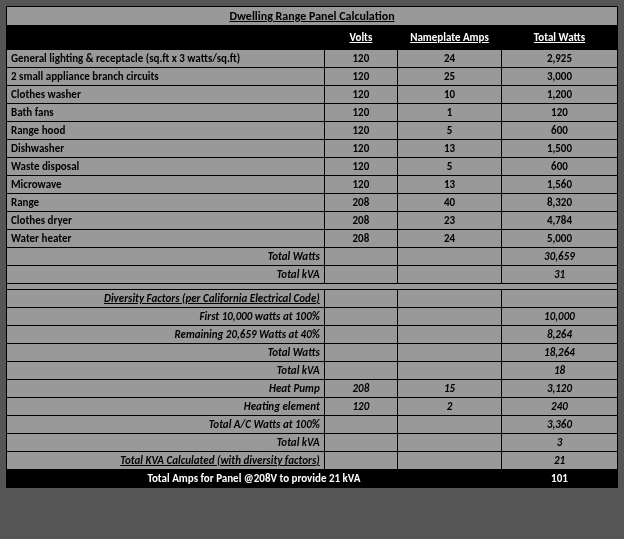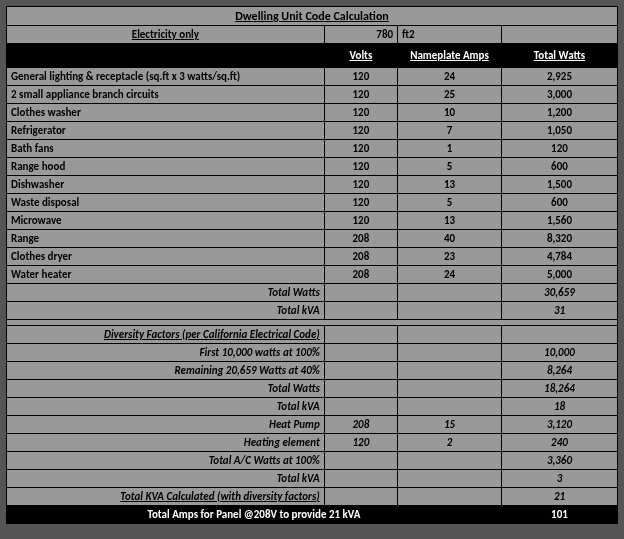--- a/index.html
+++ b/index.html
@@ -68,29 +68,23 @@
 <table>
   <colgroup>
       <col class="c1">
       <col class="c2">
       <col class="c3">
       <col class="c4">
     </colgroup>
 
   <tbody>
       <tr>
-        <td class="title" colspan="4">Dwelling Unit Code Calculation</td>
-      </tr>
-
-  <tr>
-    <td class="subtitle-left">Electricity only</td>
-    <td class="subtitle-right">780</td>
-    <td class="unit-cell">ft2</td>
-    <td></td>
-  </tr>
+        <td class="title" colspan="4">Dwelling Range Panel Calculation</td>
+      </tr>
+
 
   <tr class="header-row">
     <td class="blank"></td>
     <td>Volts</td>
     <td>Nameplate Amps</td>
     <td>Total Watts</td>
   </tr>
 
   </tbody>
     <tbody id="data-rows">
@@ -106,26 +100,20 @@
         <td class="data-num">25</td>
         <td class="data-num">3,000</td>
       </tr>
       <tr>
         <td class="data-label">Clothes washer</td>
         <td class="data-num">120</td>
         <td class="data-num">10</td>
         <td class="data-num">1,200</td>
       </tr>
       <tr>
-        <td class="data-label">Refrigerator</td>
-        <td class="data-num">120</td>
-        <td class="data-num">7</td>
-        <td class="data-num">1,050</td>
-      </tr>
-      <tr>
         <td class="data-label">Bath fans</td>
         <td class="data-num">120</td>
         <td class="data-num">1</td>
         <td class="data-num">120</td>
       </tr>
       <tr>
         <td class="data-label">Range hood</td>
         <td class="data-num">120</td>
         <td class="data-num">5</td>
         <td class="data-num">600</td>

